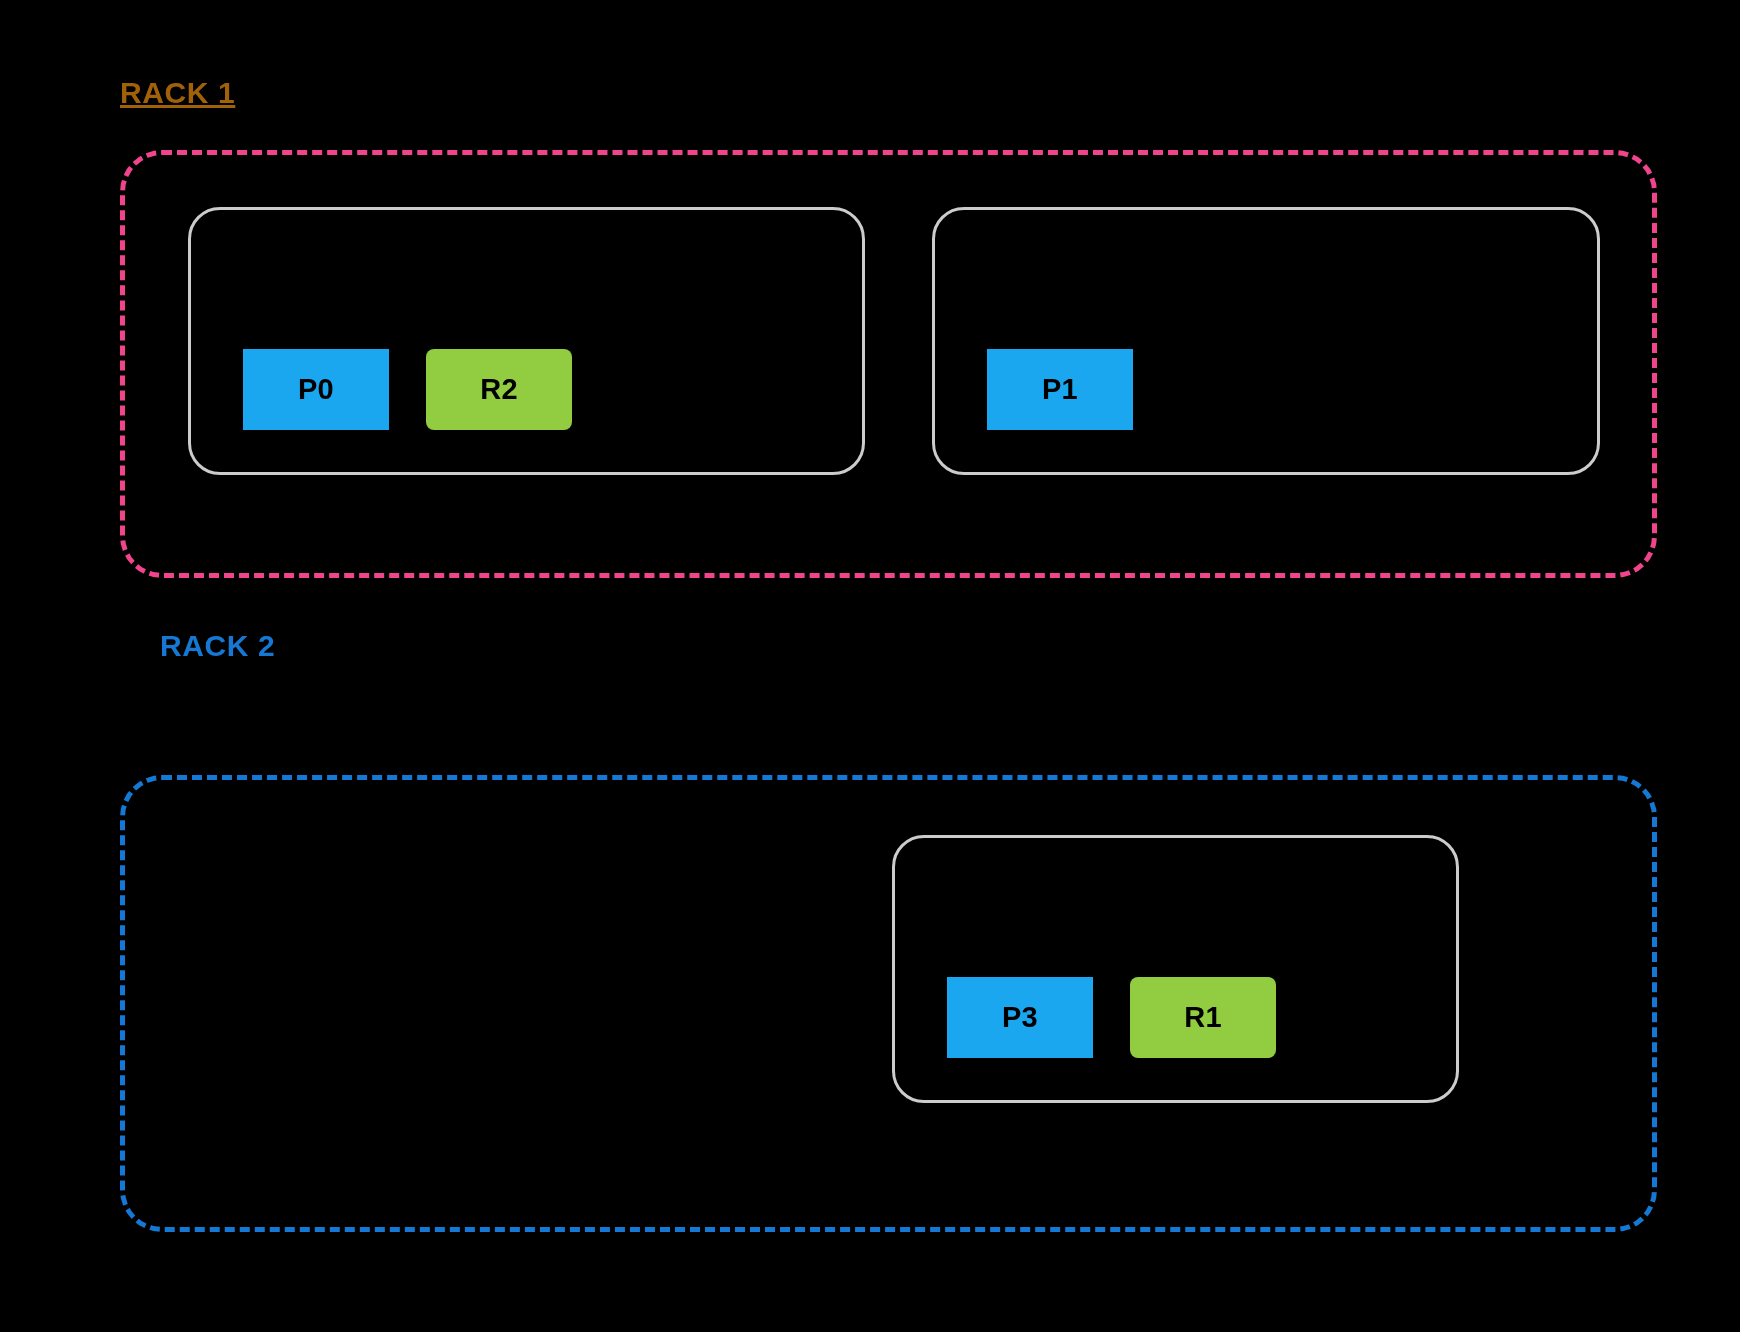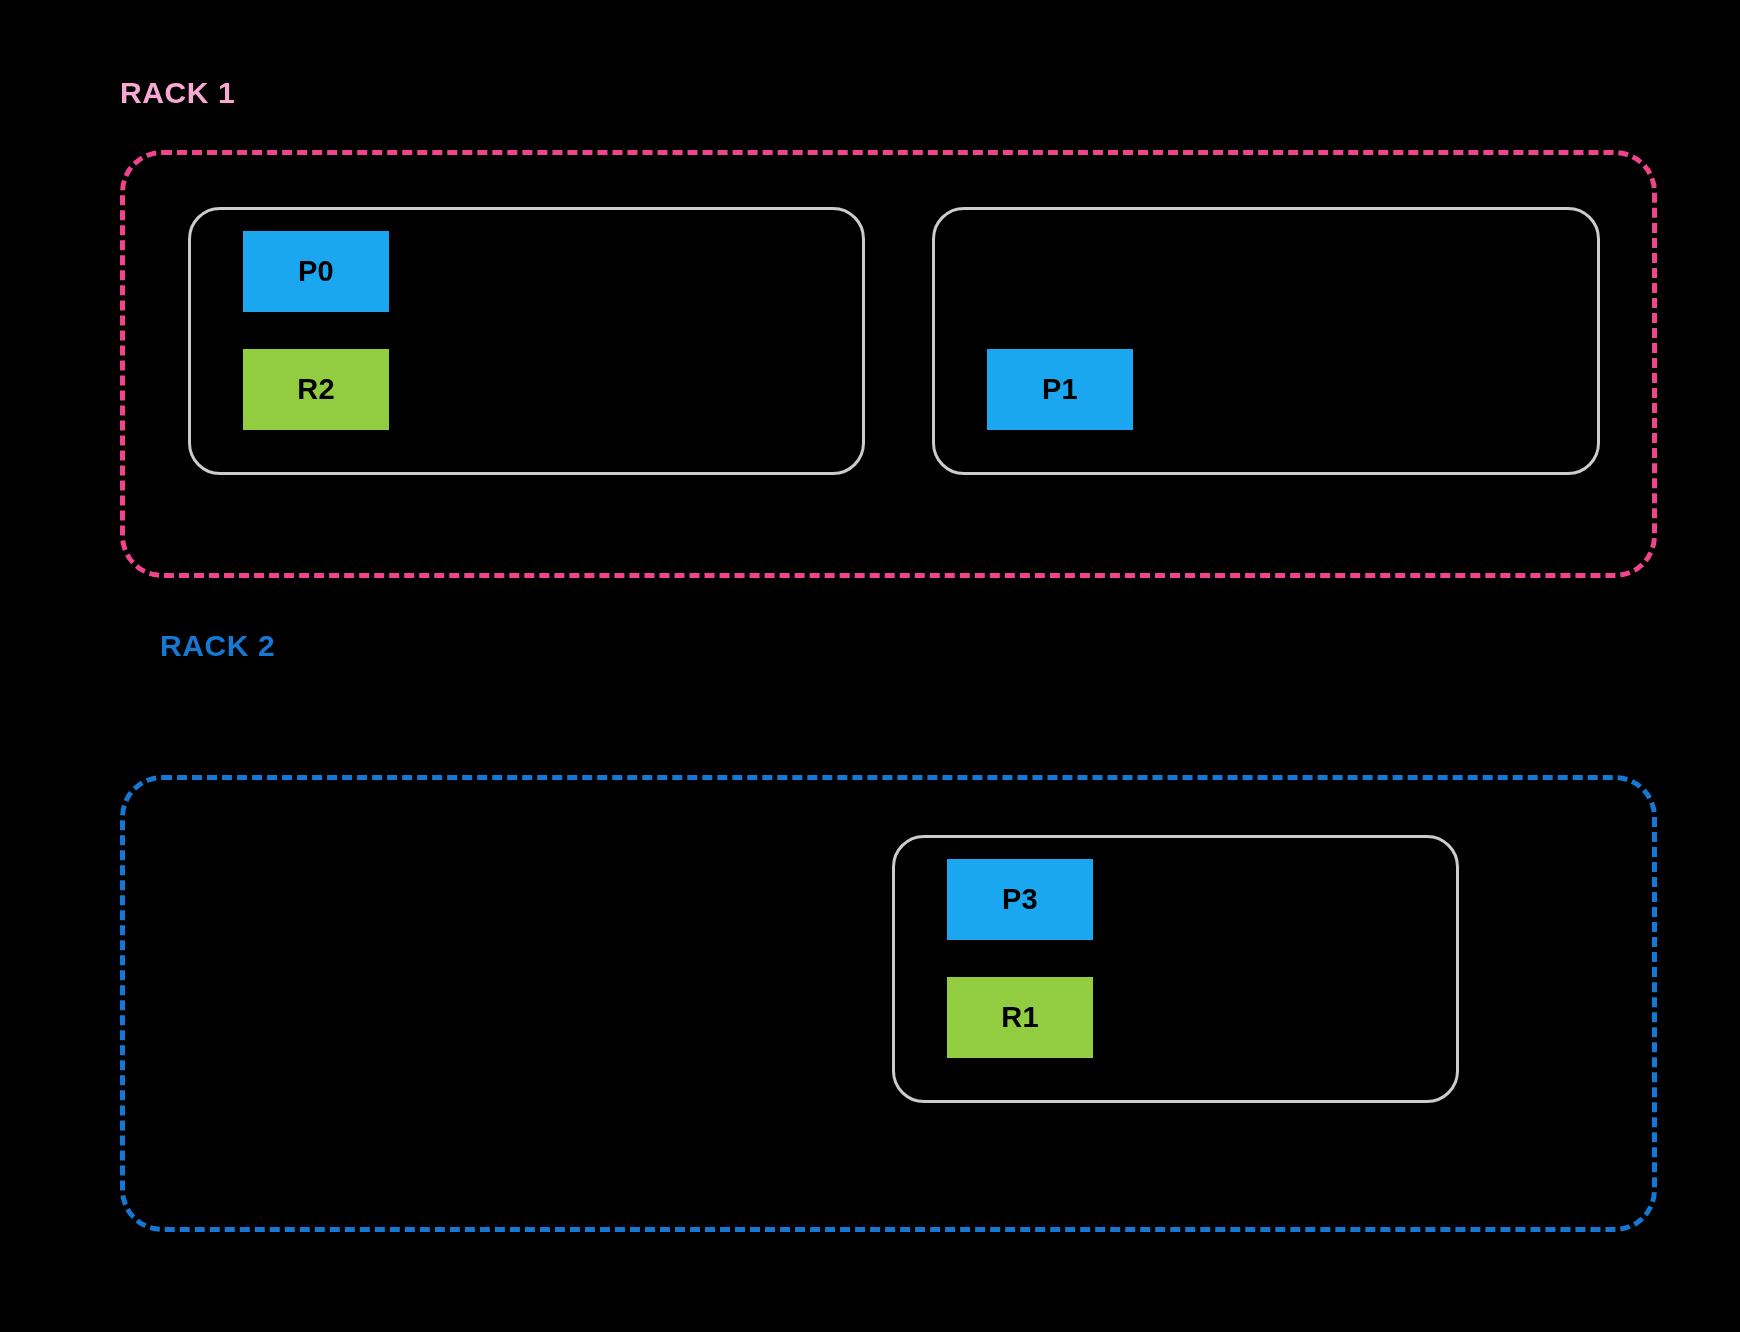--- a/index.html
+++ b/index.html
@@ -34,59 +34,59 @@
   .rack-box {
     position: absolute;
     box-sizing: border-box;
     border-style: dashed;
     border-width: 5px;
     border-radius: 42px;
     background: transparent;
   }
 
   
-  .rack--1 .rack-label { color: #f9a8d4; }
+  .rack--1 .rack-label { color: #a16207; text-decoration: underline; }
   .rack--1 .rack-box   { border-color: #F0458C; }
   .rack--2 .rack-label { color: #1478D4; margin-left: 40px; }
   .rack--2 .rack-box   { border-color: #1478D4; }
 
   
   .node {
     position: absolute;
     box-sizing: border-box;
     border: 3px solid #CCCCCC;
     border-radius: 32px;
     background: transparent;
   }
   .node-slots {
     position: absolute;
     left: 52px;
     bottom: 42px;
     display: flex;
-    flex-direction: column;
+    flex-direction: row;
     align-items: flex-end;
     gap: 37px;
   }
 
   
   .slot {
     width: 146px;
     height: 81px;
     display: flex;
     align-items: center;
     justify-content: center;
     color: #000000;
     font-size: 29px;
     font-weight: bold;
     letter-spacing: 0.3px;
     line-height: 1;
     box-sizing: border-box;
   }
   .slot--primary { background: #1BA7F0; }
-  .slot--replica { background: #92CC41; }
+  .slot--replica { background: #92CC41; border-radius: 8px; }
 </style>
 </head>
 <body>
 
 <div id="canvas">
 
   <div class="rack-group rack--1" style="left:0px; top:0px; width:1740px; height:600px;">
 
     <div class="rack-label" style="left:120px; top:78px;">RACK 1</div>
 

